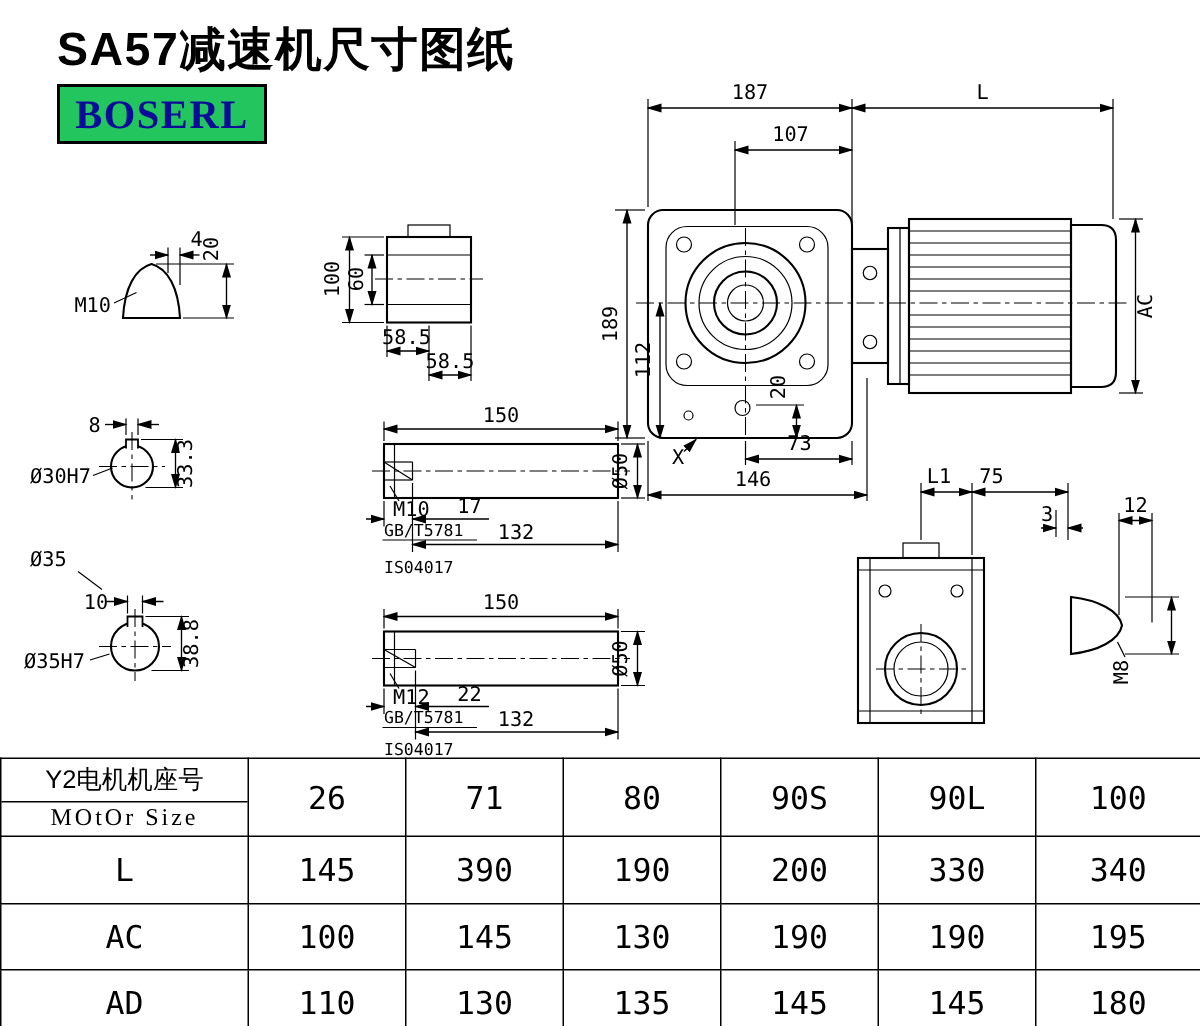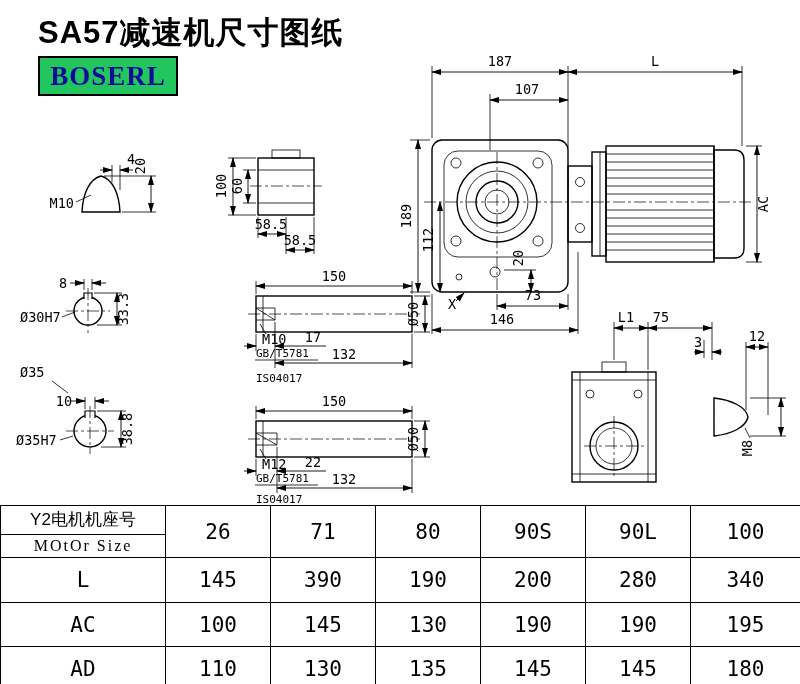--- a/index.html
+++ b/index.html
@@ -317,21 +317,21 @@
     <td>90S</td>
     <td>90L</td>
     <td>100</td>
   </tr>
   <tr style="height:45px">
     <td>L</td>
     <td>145</td>
     <td>390</td>
     <td>190</td>
     <td>200</td>
-    <td>280</td>
+    <td>330</td>
     <td>340</td>
   </tr>
   <tr style="height:44px">
     <td>AC</td>
     <td>100</td>
     <td>145</td>
     <td>130</td>
     <td>190</td>
     <td>190</td>
     <td>195</td>

